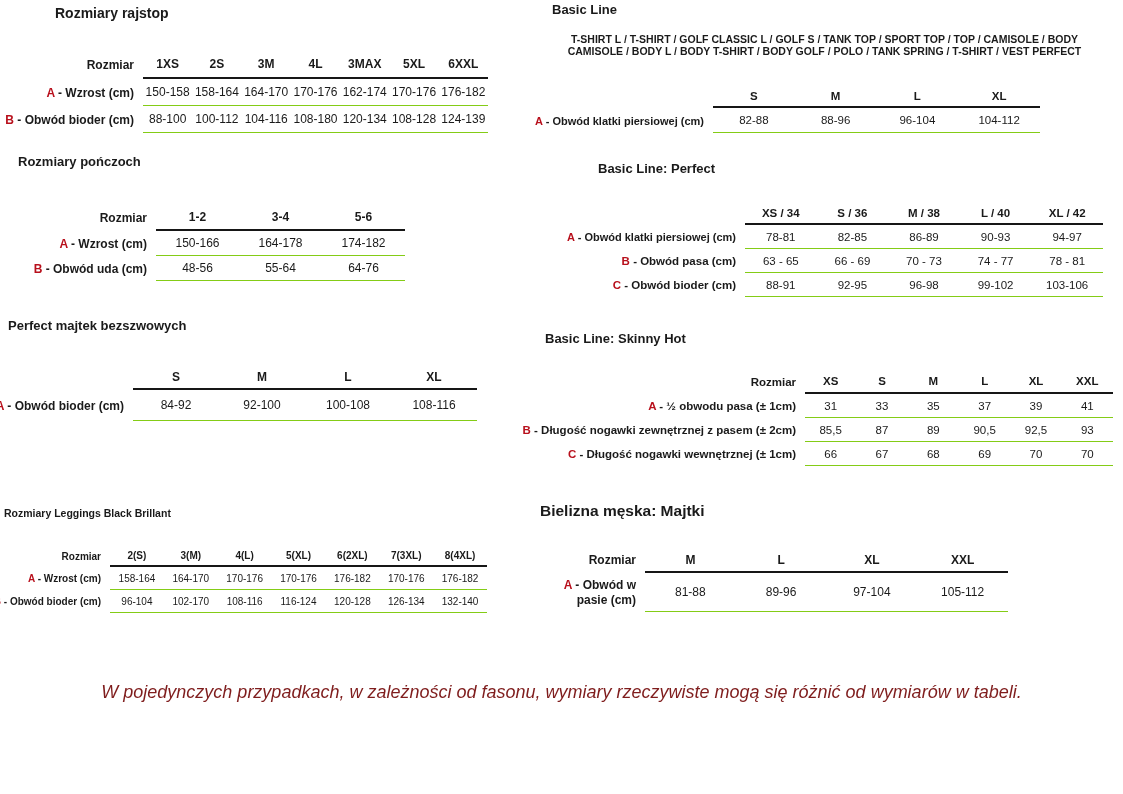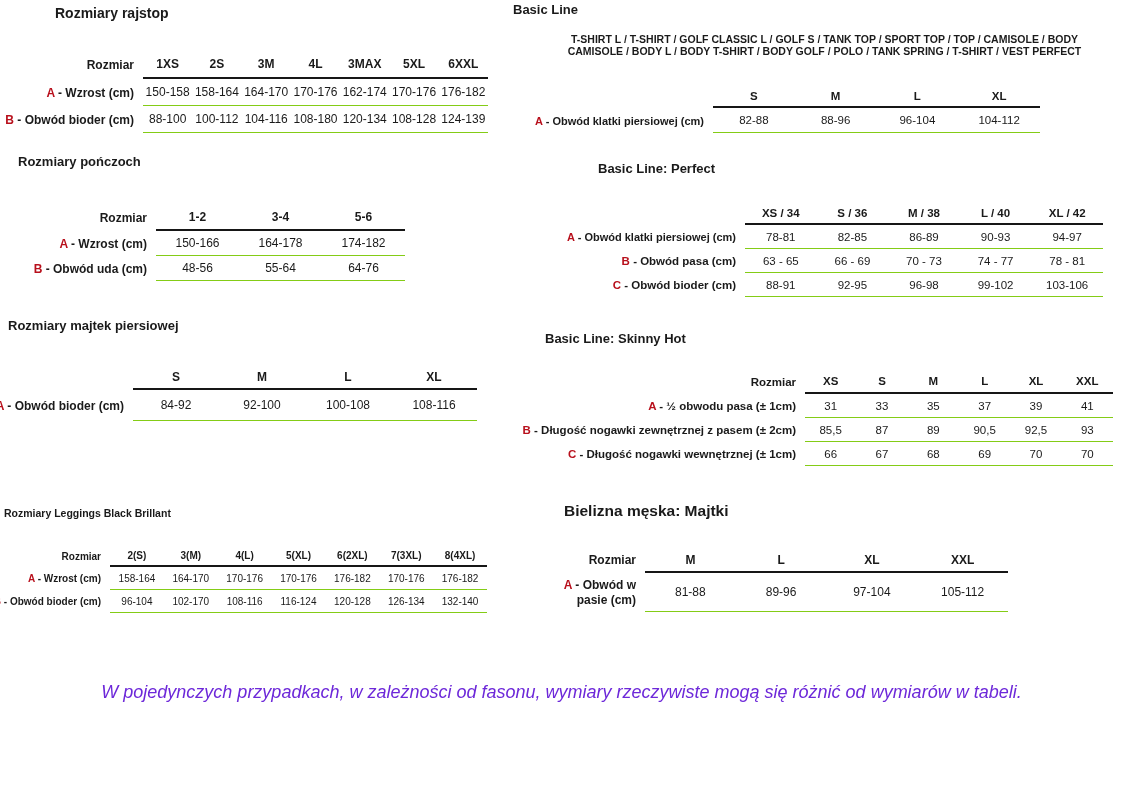--- a/index.html
+++ b/index.html
@@ -20,21 +20,21 @@
   }
   .lblin { white-space:nowrap; }
   .tbl.wraplbl .lblin { white-space:normal; text-align:right; line-height:1.2; }
   .cells { flex:1; display:flex; align-items:center; }
   .row.header .cells { border-bottom:2px solid #161616; font-weight:700; }
   .row.data   .cells { border-bottom:1px solid #84cc16; }
   .cell { flex:1; text-align:center; }
   .red  { color:#b8101c; font-weight:700; }
   .footer {
     position:absolute; left:0; width:100%; text-align:center;
-    font-style:italic; font-size:18px; color:#6d28d9;
+    font-style:italic; font-size:18px; color:#7f1d1d;
   }
 </style>
 </head>
 <body>
 
 <div class="title" style="left:55px; top:5px; font-size:14px;">Rozmiary rajstop</div>
 
 <section class="tbl" style="left:10px; top:51px; width:478px; --lw:133px; --hh:28px; --rh:27px; font-size:12px;">
   <div class="row header">
     <div class="lbl">
@@ -108,21 +108,21 @@
         <span class="lblin"><b class="red">B</b> <span>- Obwód uda (cm)</span></span>
       </div>
     <div class="cells">
       <span class="cell">48-56</span>
       <span class="cell">55-64</span>
       <span class="cell">64-76</span>
     </div>
   </div>
 </section>
 
-<div class="title" style="left:8px; top:318px; font-size:13px;">Rozmiary majtek piersiowej</div>
+<div class="title" style="left:8px; top:318px; font-size:13px;">Perfect majtek bezszwowych</div>
 
 <section class="tbl" style="left:8px; top:365px; width:469px; --lw:125px; --hh:25px; --rh:31px; font-size:12px;">
   <div class="row header">
     <div class="lbl">
         <span class="lblin"></span>
       </div>
     <div class="cells">
       <span class="cell">S</span>
       <span class="cell">M</span>
       <span class="cell">L</span>
@@ -182,21 +182,21 @@
       <span class="cell">102-170</span>
       <span class="cell">108-116</span>
       <span class="cell">116-124</span>
       <span class="cell">120-128</span>
       <span class="cell">126-134</span>
       <span class="cell">132-140</span>
     </div>
   </div>
 </section>
 
-<div class="title" style="left:513px; top:2px; font-size:13px;">Basic Line</div>
+<div class="title" style="left:552px; top:2px; font-size:13px;">Basic Line</div>
 
 <div class="desc" style="left:547px; top:33px; width:555px; font-size:10.5px; line-height:12px;">T-SHIRT L / T-SHIRT / GOLF CLASSIC L / GOLF S / TANK TOP / SPORT TOP / TOP / CAMISOLE / BODY CAMISOLE / BODY L / BODY T-SHIRT / BODY GOLF / POLO / TANK SPRING / T-SHIRT / VEST PERFECT</div>
 
 <section class="tbl" style="left:548px; top:86px; width:492px; --lw:165px; --hh:22px; --rh:25px; font-size:11.5px;">
   <div class="row header">
     <div class="lbl">
         <span class="lblin"></span>
       </div>
     <div class="cells">
       <span class="cell">S</span>
@@ -321,21 +321,21 @@
       <span class="cell">66</span>
       <span class="cell">67</span>
       <span class="cell">68</span>
       <span class="cell">69</span>
       <span class="cell">70</span>
       <span class="cell">70</span>
     </div>
   </div>
 </section>
 
-<div class="title" style="left:564px; top:502px; font-size:15.5px;">Bielizna męska: Majtki</div>
+<div class="title" style="left:540px; top:502px; font-size:15.5px;">Bielizna męska: Majtki</div>
 
 <section class="tbl wraplbl" style="left:548px; top:548px; width:460px; --lw:97px; --hh:25px; --rh:39px; font-size:12px;">
   <div class="row header">
     <div class="lbl">
         <span class="lblin">Rozmiar</span>
       </div>
     <div class="cells">
       <span class="cell">M</span>
       <span class="cell">L</span>
       <span class="cell">XL</span>

